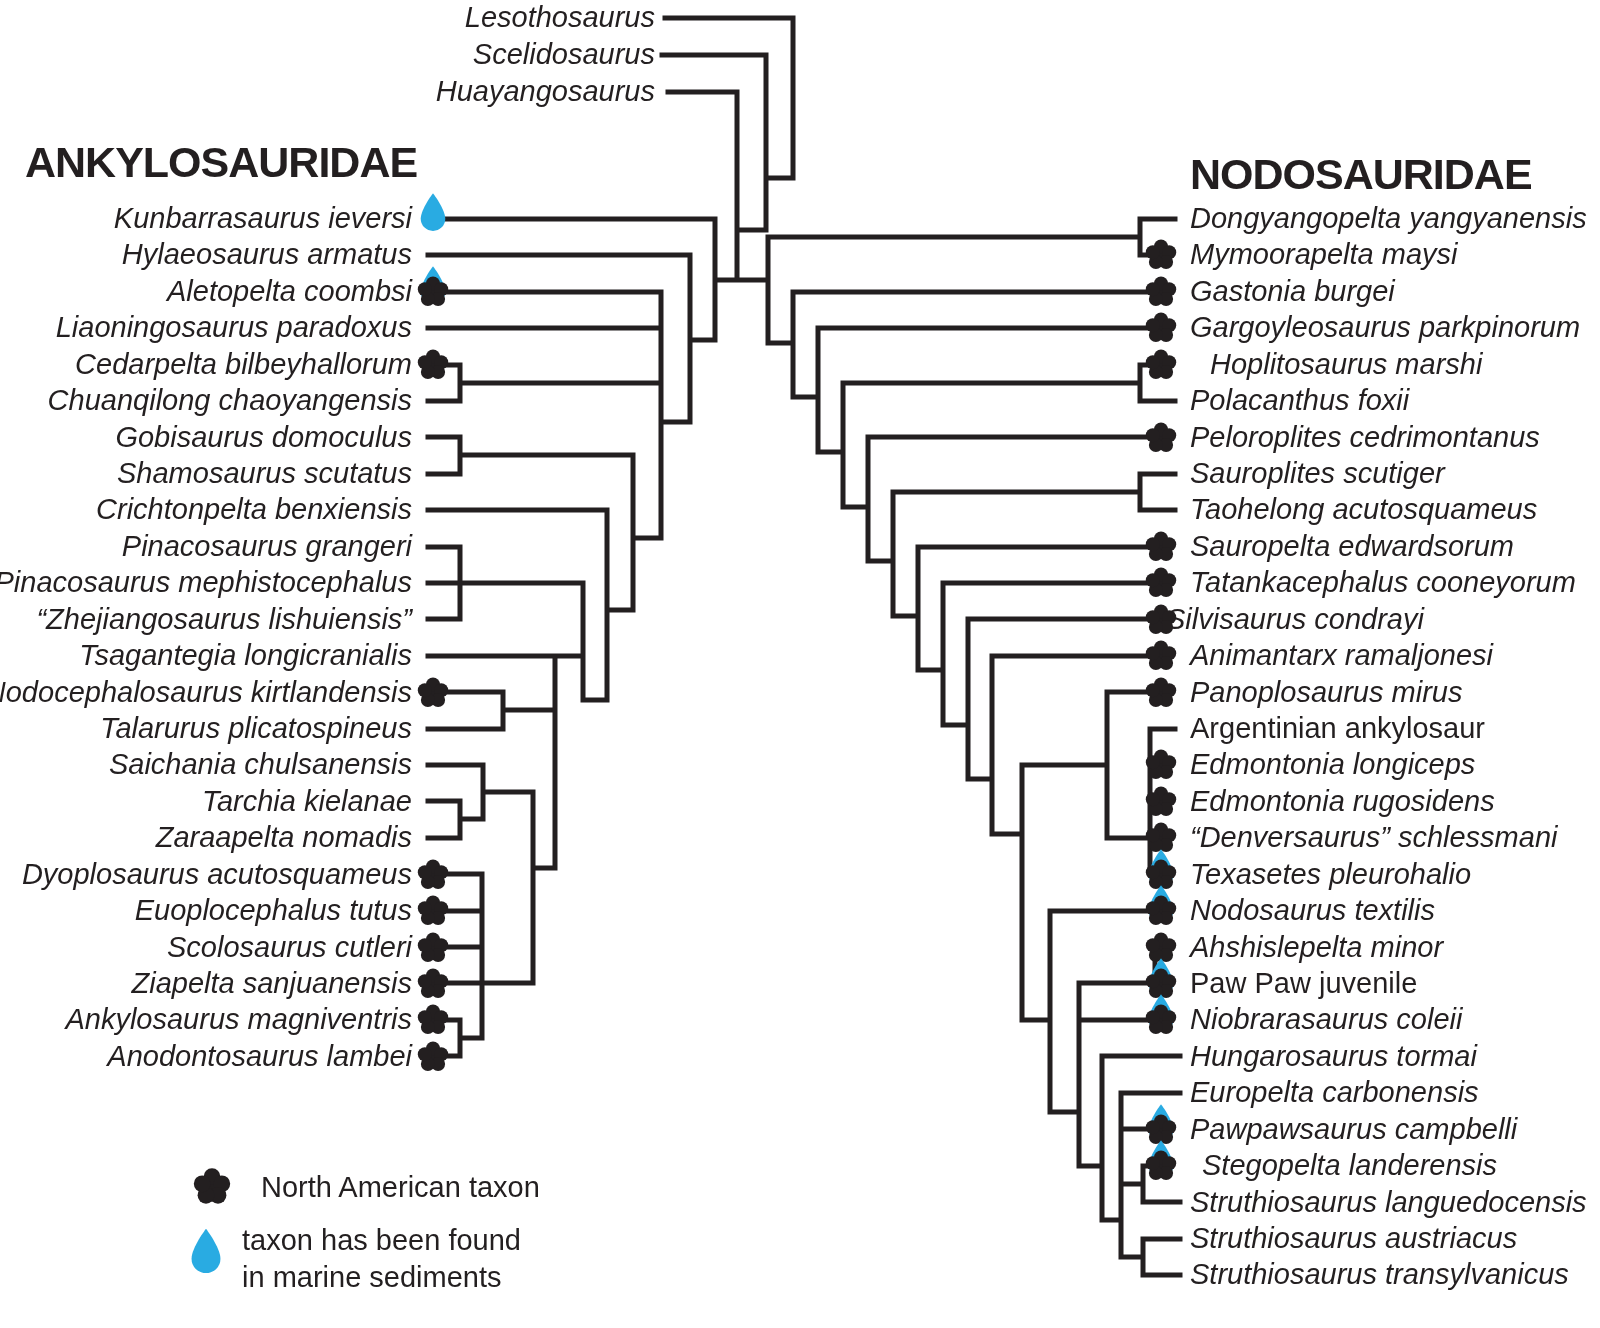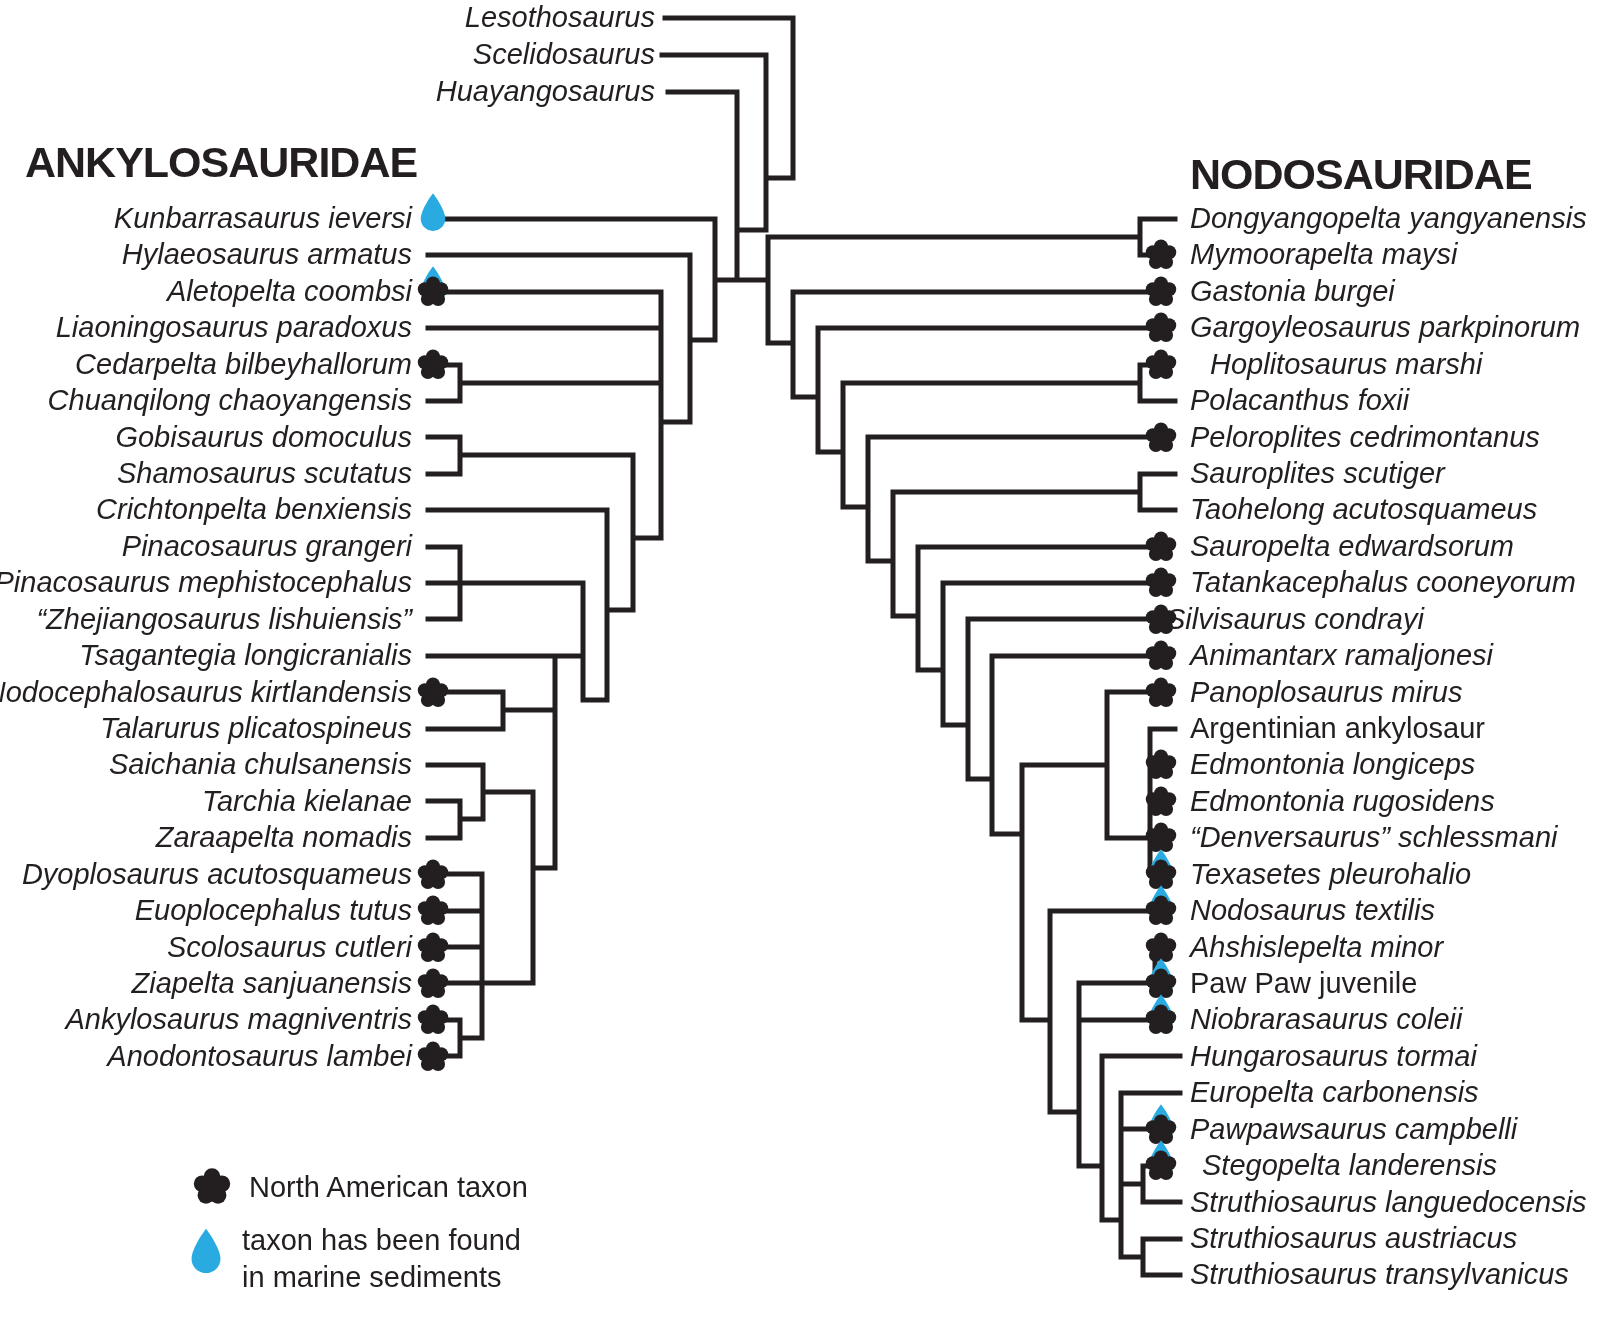--- a/index.html
+++ b/index.html
@@ -338,21 +338,21 @@
       <span class="marker" style="left: 1145px; top: 1150px;"><svg width="32" height="32" viewBox="0 0 32 32">
           <circle cx="16" cy="16" r="6.08" fill="#231f20"></circle>
           <circle cx="16.0" cy="7.4" r="7.0" fill="#231f20"></circle>
           <circle cx="24.2" cy="13.3" r="7.0" fill="#231f20"></circle>
           <circle cx="21.1" cy="23.0" r="7.0" fill="#231f20"></circle>
           <circle cx="10.9" cy="23.0" r="7.0" fill="#231f20"></circle>
           <circle cx="7.8" cy="13.3" r="7.0" fill="#231f20"></circle>
         </svg></span>
     </div>
 
-  <div class="legend-row" style="left:193px;top:1168px;gap:18px;">
+  <div class="legend-row" style="left:193px;top:1168px;gap:30px;">
     <span class="legend-icon" id="legend-asterisk"><svg width="38" height="38" viewBox="0 0 38 38">
           <circle cx="19" cy="19" r="7.22" fill="#231f20"></circle>
           <circle cx="19.0" cy="8.7" r="8.4" fill="#231f20"></circle>
           <circle cx="28.8" cy="15.8" r="8.4" fill="#231f20"></circle>
           <circle cx="25.0" cy="27.3" r="8.4" fill="#231f20"></circle>
           <circle cx="13.0" cy="27.3" r="8.4" fill="#231f20"></circle>
           <circle cx="9.2" cy="15.8" r="8.4" fill="#231f20"></circle>
         </svg></span>
     <span class="legend-text">North American taxon</span>
   </div>

